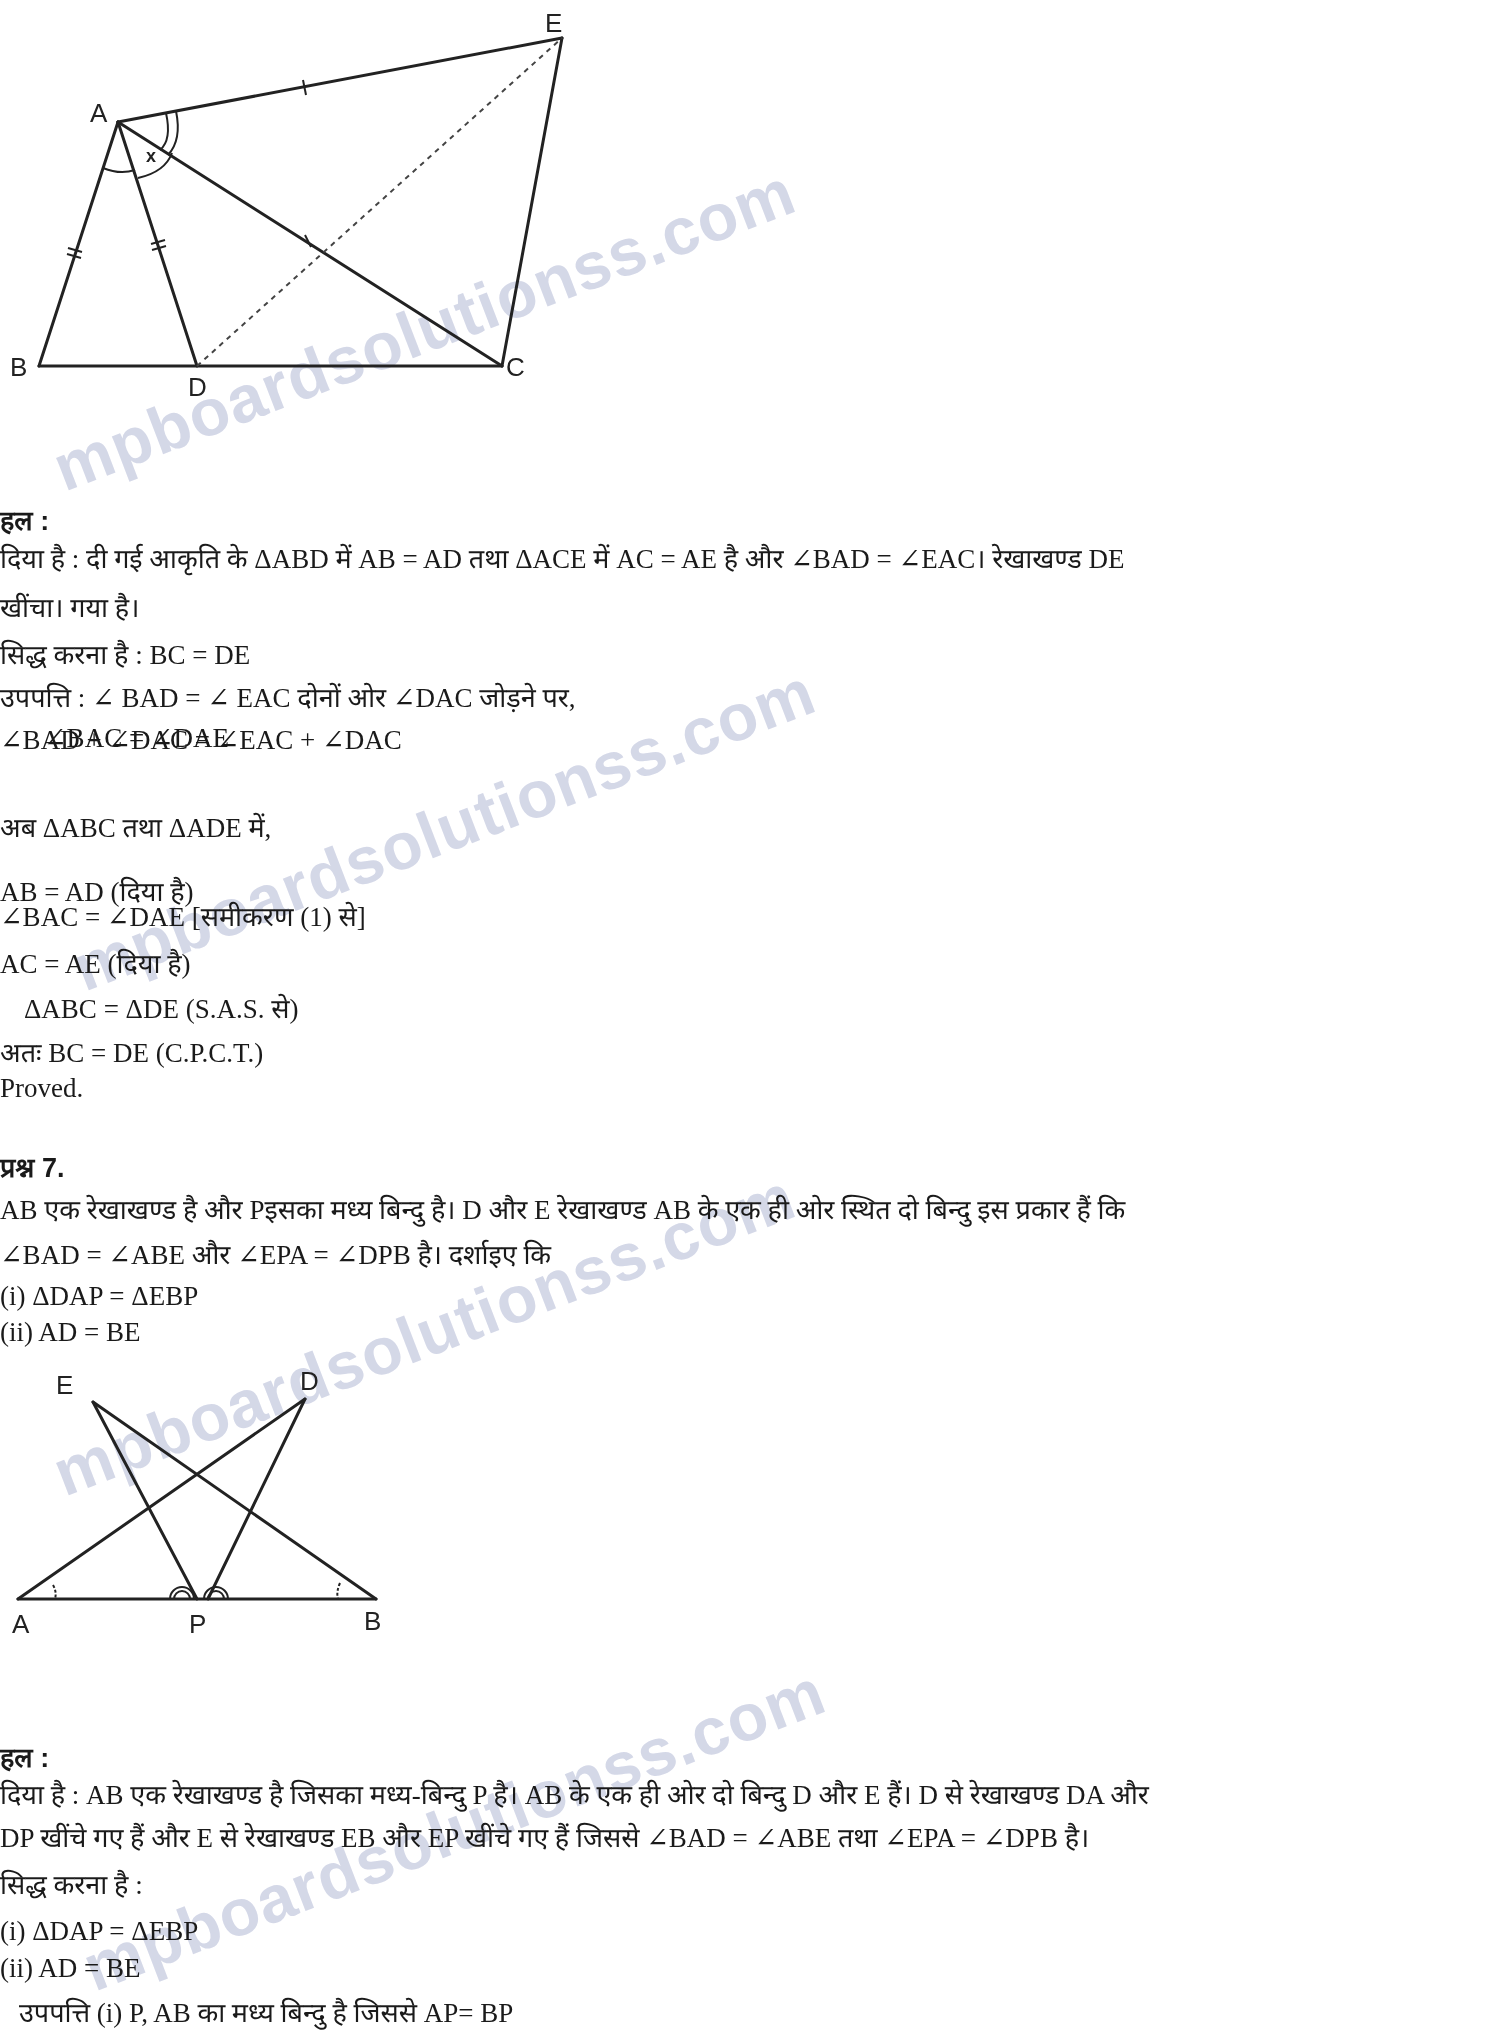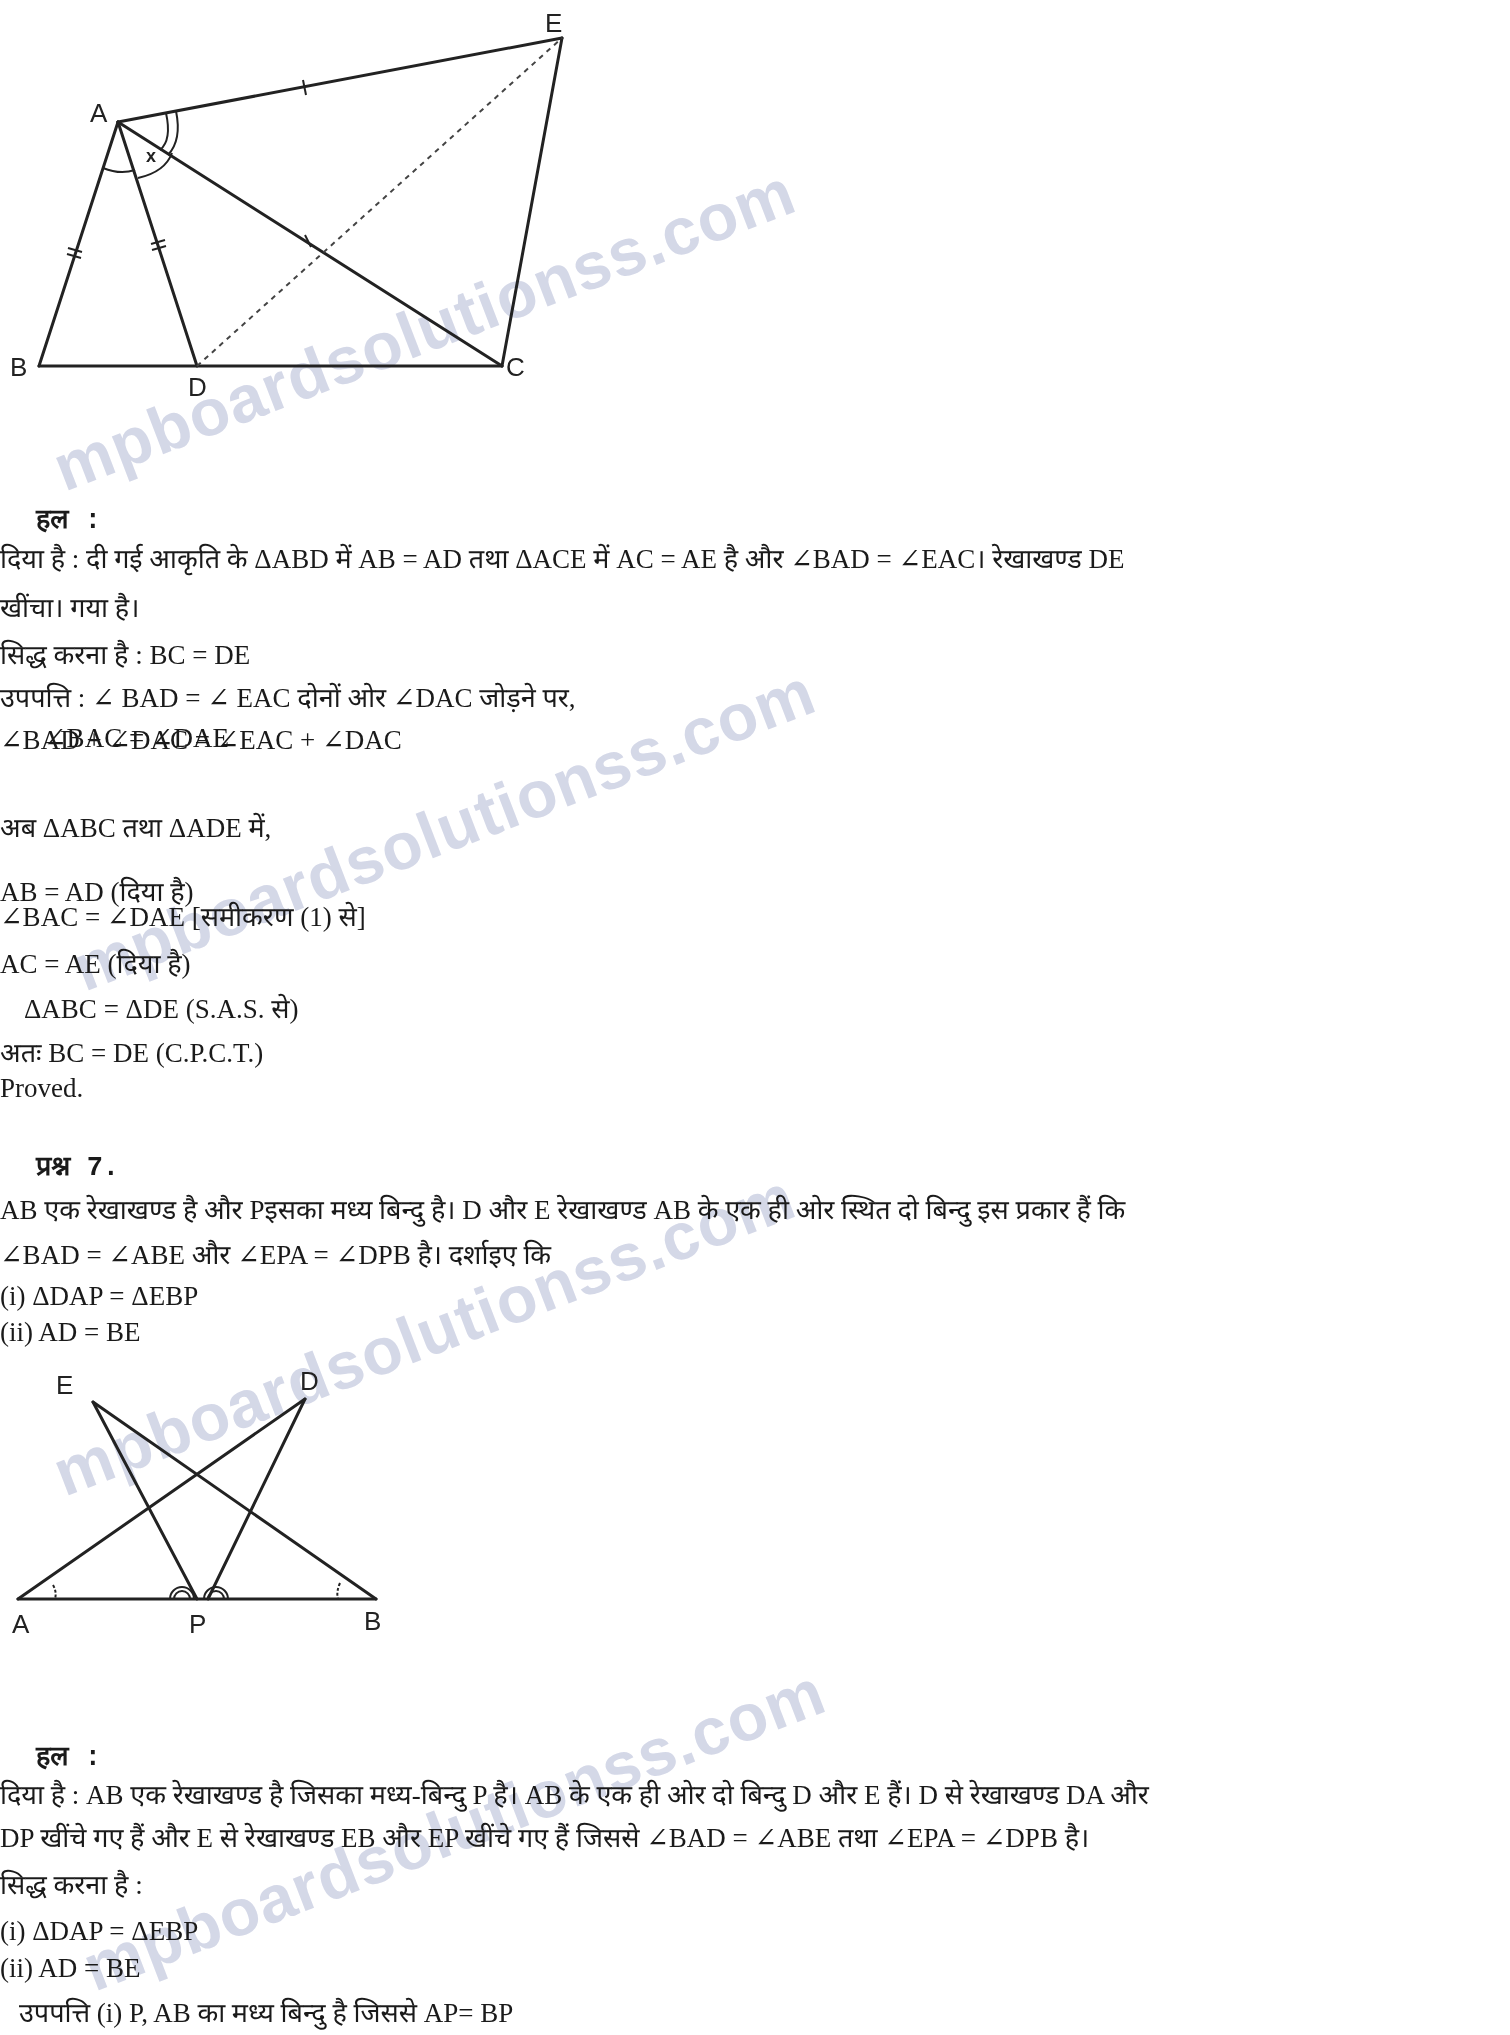--- a/index.html
+++ b/index.html
@@ -1,19 +1,19 @@
 <!DOCTYPE html>
 <html><head>
 <meta charset="utf-8">
 <style>
   html, body { margin:0; padding:0; background:#ffffff; }
   body { width:1510px; height:2035px; position:relative; overflow:hidden;
          font-family:"Liberation Serif","DejaVu Serif",serif; color:#1a1a1a; }
   .line { position:absolute; left:0; white-space:nowrap; font-size:27px; line-height:36px; }
-  .heading { font-weight:bold; font-family:Liberation Mono, monospace; font-size:27px;margin-left:36px; }
+  .heading { font-weight:bold; font-family:Liberation Sans, sans-serif; font-size:27px; }
   svg.diagram { position:absolute; left:0; }
   .lbl { font-family:"Liberation Sans","DejaVu Sans",sans-serif; font-size:26px; fill:#222; }
   .wm { position:absolute; font-family:"Liberation Sans","DejaVu Sans",sans-serif; font-weight:bold;
         font-size:66px; color:#c6cbe0; opacity:0.75; white-space:nowrap; transform-origin:0 100%;
         pointer-events:none; letter-spacing:1px; }
 </style>
 </head>
 <body>
 
 <div class="wm" style="left:70px; top:430px; transform:rotate(-21deg);">mpboardsolutionss.com</div>

